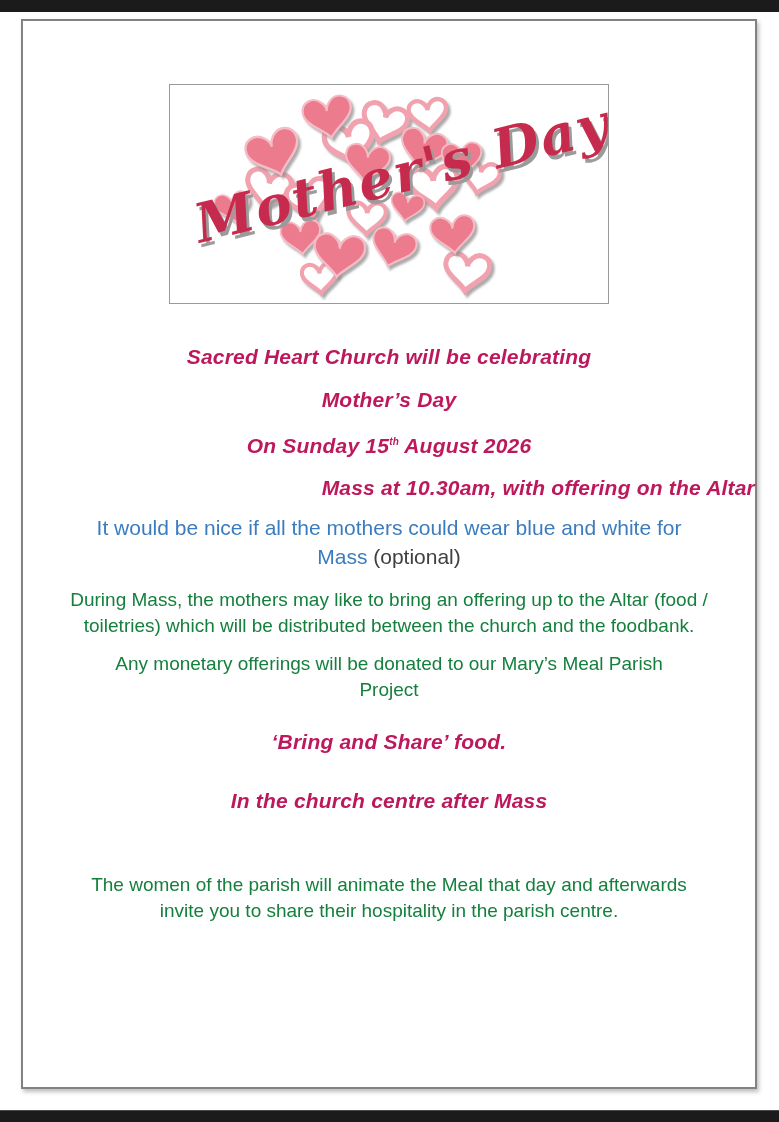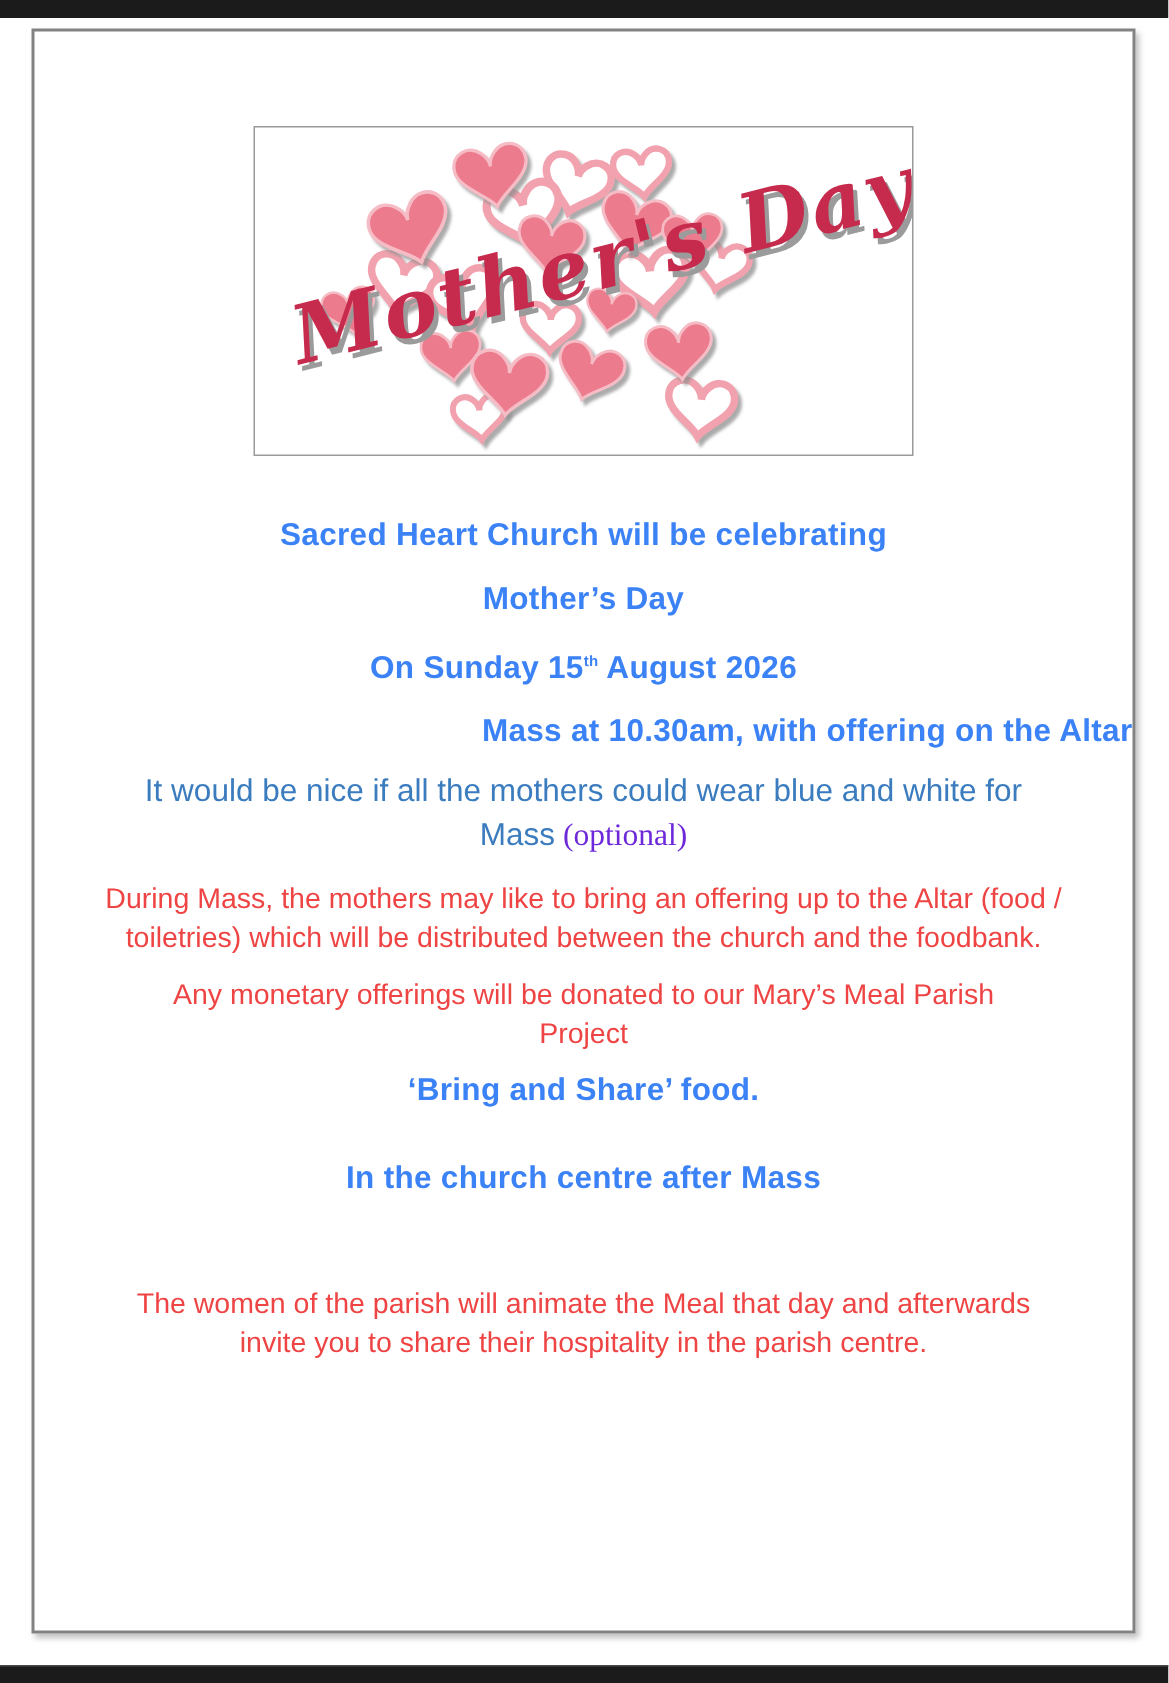--- a/index.html
+++ b/index.html
@@ -34,47 +34,48 @@
     margin: 63px auto 0 auto;
     border: 1px solid #9a9a9a;
     background: #ffffff;
   }
   .banner-box svg { display: block; }
 
   .h-line {
     font-weight: bold;
     font-size: 21px;
     line-height: 26px;
-    color: #3b82f6;
+    color: #be185d;
     letter-spacing: 0.2px;
+    font-style: italic;
   }
   .h1 { margin-top: 40px; }
   .h2 { margin-top: 17px; }
   .h3 { margin-top: 16px; }
   .h4 { margin-top: 16px; text-align: right; }
   .h3 sup { font-size: 10px; font-weight: bold; }
 
   .blue-note {
     margin: 12px auto 0 auto;
     max-width: 620px;
     font-size: 21px;
     line-height: 29px;
     color: #3b7cbf;
   }
-  .blue-note .plain { color: #6d28d9; font-family: Liberation Serif, serif; }
+  .blue-note .plain { color: #404040; }
 
   .body-para {
     margin: 16px auto 0 auto;
     font-size: 19px;
     line-height: 26px;
-    color: #ef4444;
+    color: #15803d;
     max-width: 640px;
   }
   .para-any { margin-top: 12px; max-width: 570px; }
-  .h5 { margin-top: 11px; }
+  .h5 { margin-top: 26px; }
   .h6 { margin-top: 33px; }
   .para-women { margin-top: 58px; }
 </style>
 </head>
 <body>
 
 <div class="top-bar"></div>
 
 <div class="page-frame">
 

